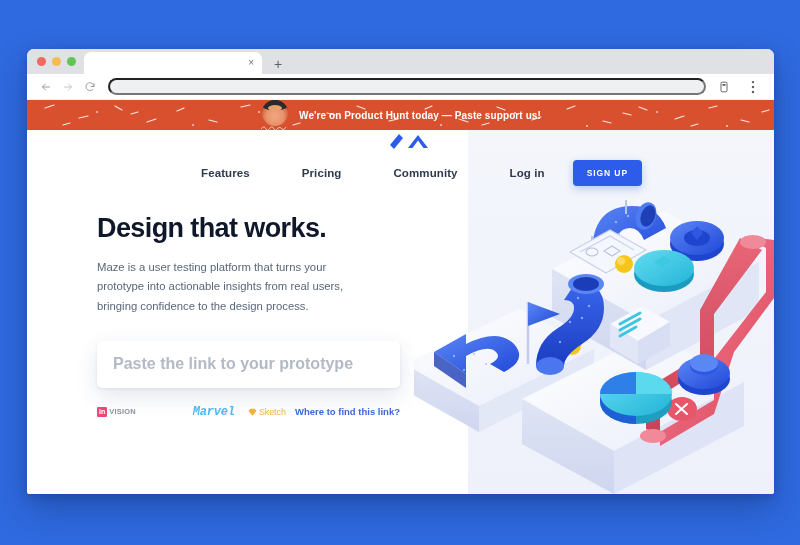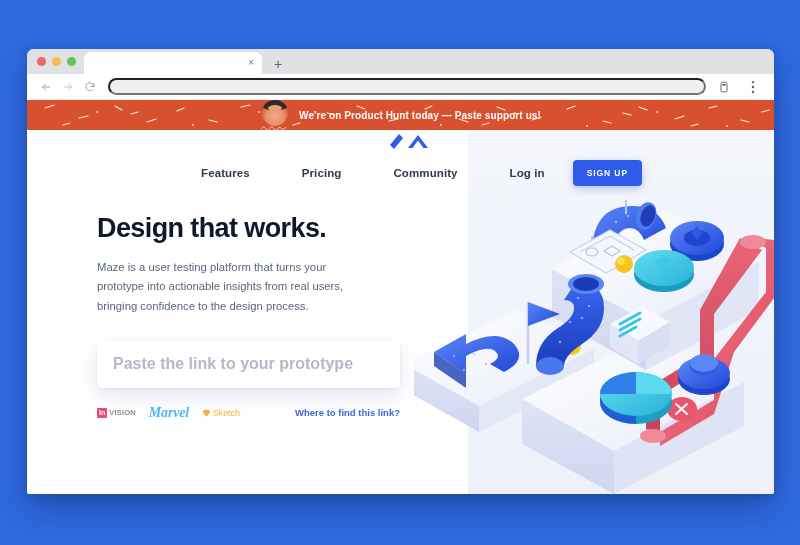--- a/index.html
+++ b/index.html
@@ -157,23 +157,24 @@
     display: flex; align-items: center;
   }
   .brands { display: flex; align-items: center; gap: 13px; }
   .brand { display: flex; align-items: center; gap: 2px; }
   .invision-box {
     background: #ef4877; color: #fff; font-size: 7px; font-weight: bold;
     padding: 1px 2px; border-radius: 1px; line-height: 1.2;
   }
   .invision-txt { font-size: 7.5px; font-weight: bold; color: #8e9098; letter-spacing: .2px; }
   .marvel-txt {
-    font-size: 14px; color: #4fb8f0; font-weight: bold;
-    font-style: italic; font-family: Liberation Serif, serif;
+    font-size: 12px; color: #4fb8f0; font-weight: bold;
+    font-style: italic; font-family: Liberation Mono, monospace;
     letter-spacing: -.2px;
+    margin-left: 44px;
   }
   .sketch-gem { width: 9px; height: 8px; flex: 0 0 auto; }
   .sketch-txt { font-size: 9px; color: #f2b23e; font-weight: normal; letter-spacing: -.1px; }
   .find-link {
     margin-left: auto; font-size: 9.5px; color: #3f66d6; font-weight: bold;
   }
 
   
   .illo { position: absolute; right: 0; bottom: 0; width: 360px; height: 320px; z-index: 3; }
 </style>

